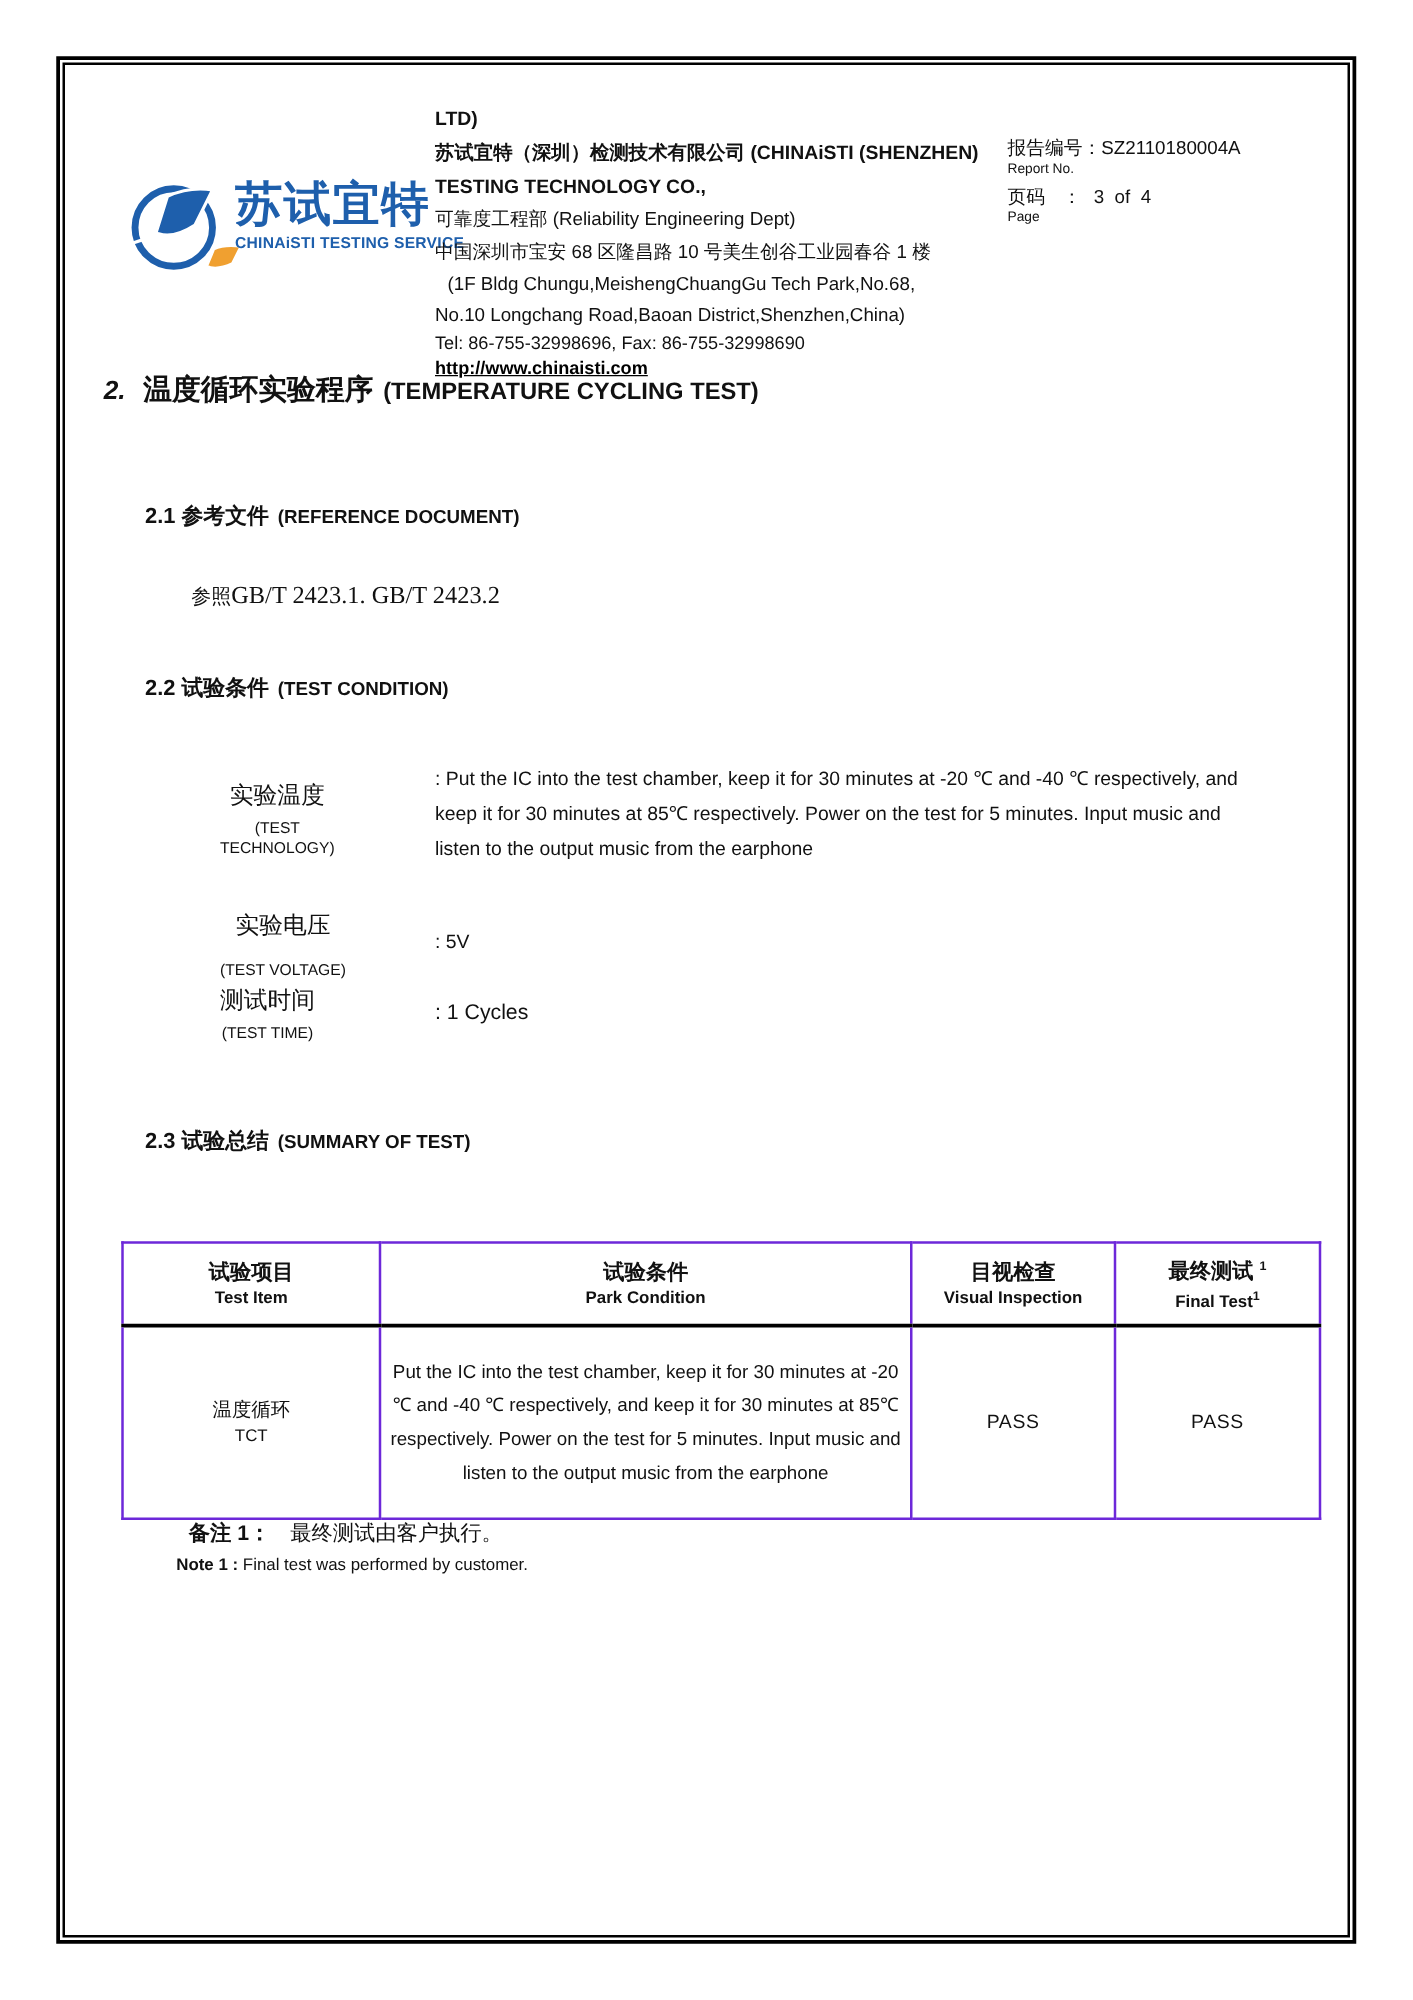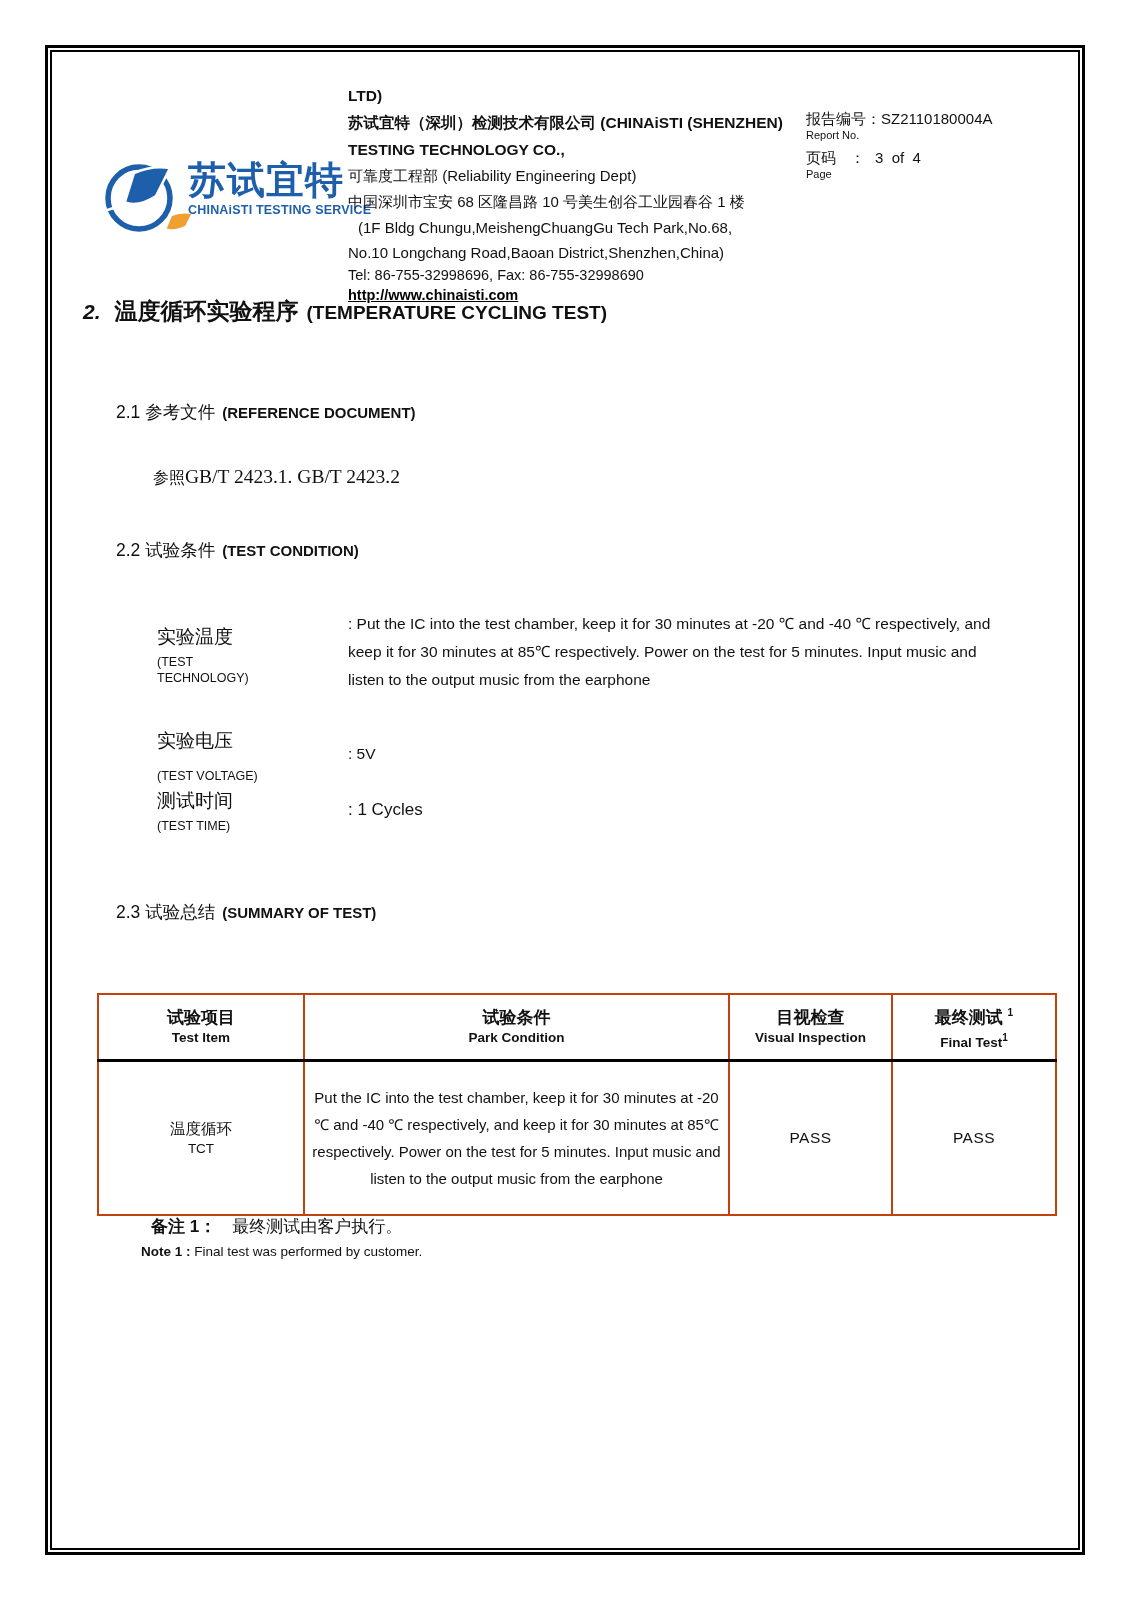--- a/index.html
+++ b/index.html
@@ -2,21 +2,21 @@
 <html><head>
 <meta charset="utf-8">
 <style>
   html,body{margin:0;padding:0;background:#fff;}
   body{width:1130px;height:1600px;position:relative;font-family:"Liberation Sans",sans-serif;color:#111;}
   .sheet{position:absolute;left:45px;top:45px;width:1034px;height:1504px;border:3px solid #000;}
   .sheet-inner{position:absolute;left:2px;top:2px;right:2px;bottom:2px;border:2px solid #000;}
   .content{position:absolute;left:0;top:0;right:0;bottom:0;}
 
   
-  .logo{position:absolute;left:45px;top:108px;width:300px;height:100px;}
+  .logo{position:absolute;left:45px;top:92px;width:300px;height:100px;}
   .logo-mark{position:absolute;left:0;top:2px;}
   .logo-text{position:absolute;left:95px;top:2px;width:200px;}
   .logo-cn{font-size:38px;font-weight:bold;color:#1e5fac;letter-spacing:1px;line-height:44px;}
   .logo-tag{font-size:12.5px;font-weight:bold;color:#1e5fac;letter-spacing:0.2px;margin-top:1px;}
 
   .hdr{position:absolute;left:300px;top:34px;width:470px;}
   .hdr .company{font-size:15.5px;font-weight:bold;line-height:27px;}
   .hdr .line{font-size:15px;line-height:26px;}
   .hdr .line-en{font-size:15px;line-height:25px;}
   .hdr .indent{padding-left:10px;}
@@ -28,35 +28,35 @@
   .ri-sub{font-size:11px;line-height:14px;margin-bottom:7px;}
   .ri-colon{margin:0 10px 0 14px;}
 
   
   .h2-main{position:absolute;left:35px;top:248px;white-space:nowrap;}
   .h2-num{font-size:21px;font-weight:bold;font-style:italic;margin-right:14px;}
   .h2-cn{font-size:23px;font-weight:bold;}
   .h2-en{font-size:19px;font-weight:bold;margin-left:8px;}
 
   .h3{position:absolute;left:68px;white-space:nowrap;}
-  .h3-cn{font-size:17.5px;font-weight:normal;}
+  .h3-cn{font-size:17.5px;font-weight:bold;}
   .h3-en{font-size:15px;font-weight:bold;margin-left:7px;}
 
   .ref-line{position:absolute;left:105px;top:418px;white-space:nowrap;}
   .ref-cn{font-size:16px;}
   .ref-val{font-family:"Liberation Serif",serif;font-size:19.5px;margin-left:0;}
 
-  .cond-label{position:absolute;left:109px;}
+  .cond-label{position:absolute;left:128px;text-align:center;}
   .cond-label .cn{font-size:19px;line-height:22px;}
   .cond-label .en{font-size:12.5px;line-height:16px;}
   .cond-value{position:absolute;left:300px;font-size:15.5px;line-height:28px;}
 
   
   .sum-table{position:absolute;left:49px;top:945px;border-collapse:collapse;table-layout:fixed;}
-  .sum-table th,.sum-table td{border:2px solid #c2410c;padding:0;text-align:center;vertical-align:middle;}
+  .sum-table th,.sum-table td{border:2px solid #6d28d9;padding:0;text-align:center;vertical-align:middle;}
   .sum-table thead th{height:64px;border-bottom:3px solid #000;}
   .th-cn{font-size:17px;font-weight:bold;line-height:22px;}
   .th-en{font-size:13.5px;font-weight:bold;line-height:18px;}
   .sum-table tbody td{height:152px;}
   .td-item-cn{font-size:15.5px;line-height:22px;}
   .td-item-en{font-size:13.5px;line-height:18px;}
   .td-cond{font-size:15px;line-height:27px;padding:2px 6px;}
   .td-pass{font-size:15.5px;letter-spacing:0.5px;}
   sup{font-size:10px;}
 

